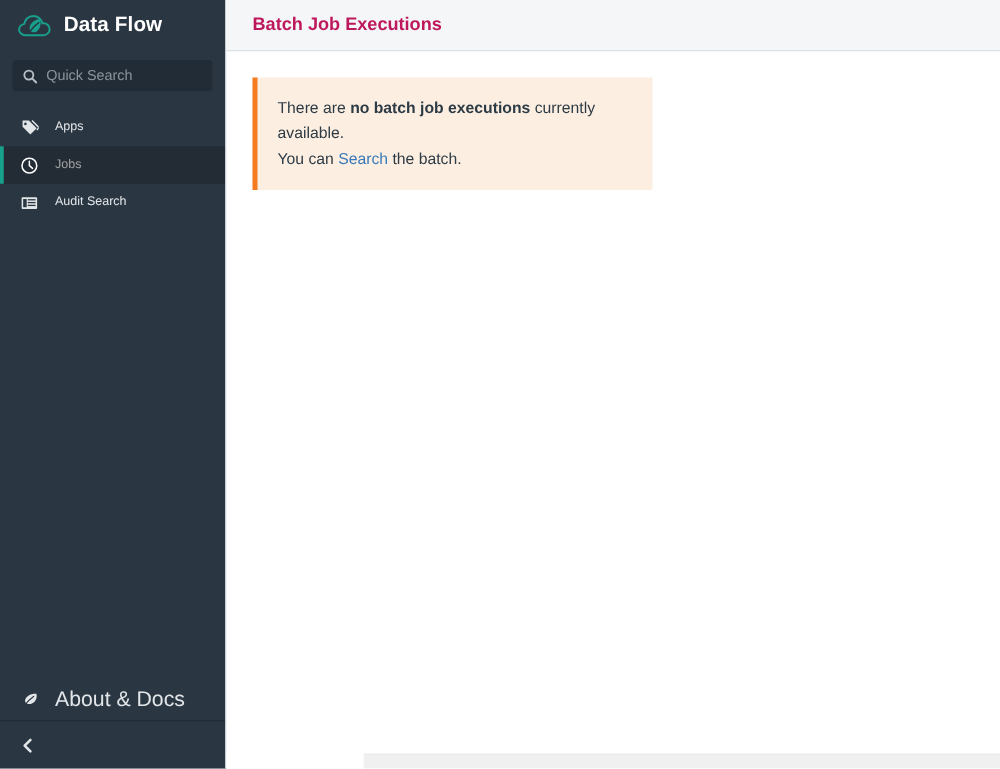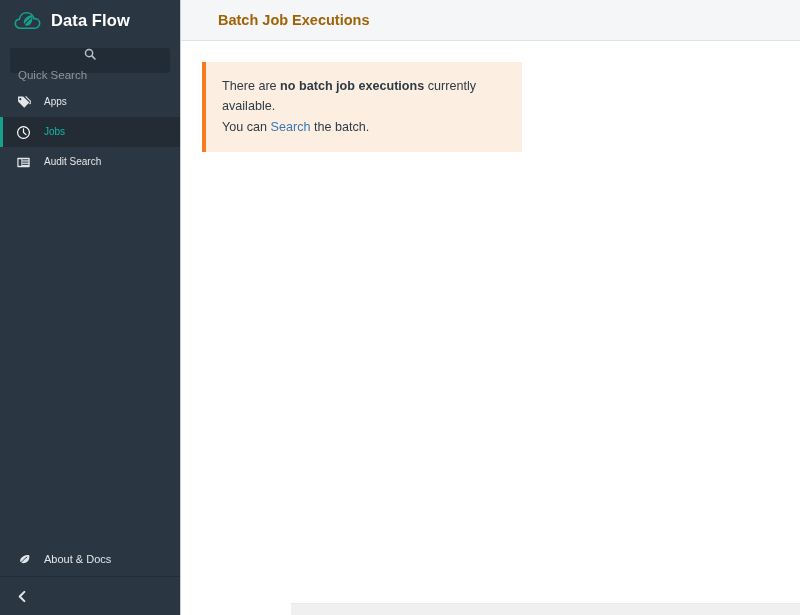--- a/index.html
+++ b/index.html
@@ -61,21 +61,20 @@
   }
   .search-box {
     height: 25px;
     background: #222c36;
     border-radius: 3px;
     display: flex;
     align-items: center;
     padding: 0 8px;
     gap: 7px;
     cursor: text;
-    flex-direction: column;
   }
   .search-icon {
     width: 12px;
     height: 12px;
     flex-shrink: 0;
     display: block;
   }
   .search-input {
     background: transparent;
     border: none;
@@ -119,21 +118,21 @@
     height: 15px;
     flex-shrink: 0;
     display: block;
   }
   .nav-label {
     color: #e3e6e9;
     font-size: 10px;
     line-height: 1;
   }
   .nav-item.active .nav-label {
-    color: #14b8a6;
+    color: #a3a3a3;
   }
 
   .sidebar-spacer { flex: 1 1 auto; }
 
   .about-row {
     height: 35px;
     display: flex;
     align-items: center;
     padding-left: 16px;
     gap: 13px;
@@ -143,21 +142,21 @@
     flex-shrink: 0;
   }
   .about-icon {
     width: 15px;
     height: 15px;
     flex-shrink: 0;
     display: block;
   }
   .about-label {
     color: #e3e6e9;
-    font-size: 11px;
+    font-size: 17px;
     line-height: 1;
   }
   .collapse-row {
     height: 38px;
     display: flex;
     align-items: center;
     padding-left: 16px;
     cursor: pointer;
     flex-shrink: 0;
   }
@@ -183,23 +182,22 @@
     background: #f5f6f7;
     border-bottom: 1px solid #dfe2e5;
     display: flex;
     align-items: center;
     padding-left: 21px;
     box-sizing: border-box;
   }
   .page-title {
     font-size: 14.5px;
     font-weight: bold;
-    color: #a16207;
+    color: #be185d;
     line-height: 1;
-    margin-left: 16px;
   }
 
   .content {
     flex: 1 1 auto;
     padding: 21px 21px 0 21px;
     box-sizing: border-box;
     overflow: hidden;
   }
   .description {
     font-size: 13.2px;

